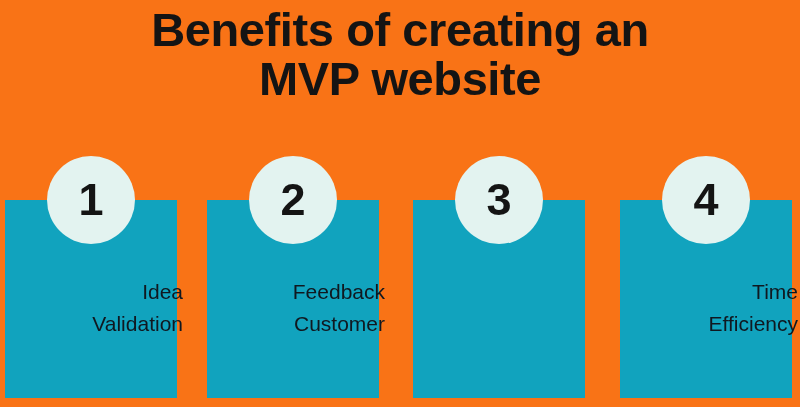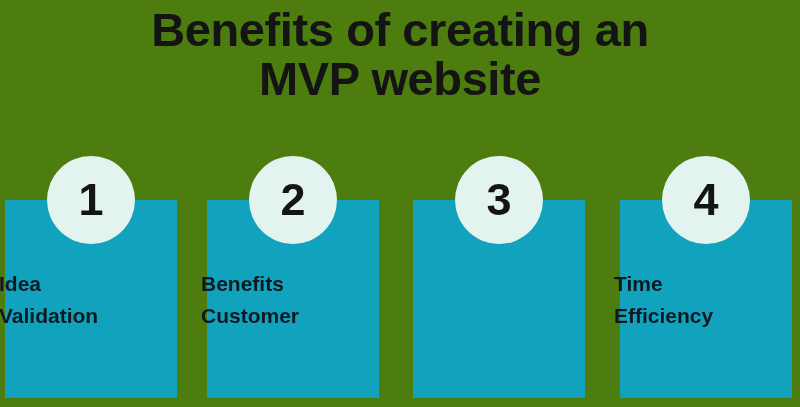--- a/index.html
+++ b/index.html
@@ -11,21 +11,21 @@
     width: 800px;
     height: 407px;
     background: #ffffff;
     font-family: "Liberation Sans", sans-serif;
     overflow: hidden;
   }
   #infographic {
     position: relative;
     width: 800px;
     height: 407px;
-    background: #4d7c0f;
+    background: #f97316;
   }
 
   
   #title-block {
     position: absolute;
     left: 0;
     top: 6px;
     width: 800px;
     text-align: center;
   }
@@ -85,24 +85,24 @@
     line-height: 45px;
     color: #141414;
     margin-top: -2px;
   }
 
   
   .card-label {
     position: absolute;
     left: -6px;
     right: -6px;
-    top: 68px;
-    text-align: left;
+    top: 76px;
+    text-align: right;
     font-family: "Liberation Sans", sans-serif;
-    font-weight: bold;
+    font-weight: normal;
     font-size: 21px;
     line-height: 32px;
     color: #101820;
     white-space: nowrap;
   }
   .card-label .label-line {
     display: block;
   }
 </style>
 </head>
@@ -125,21 +125,21 @@
         <span class="label-line">Idea</span>
         <span class="label-line">Validation</span>
       </div>
     </div>
 
     <div class="benefit-card card-2">
       <div class="number-badge">
         <span class="number-text">2</span>
       </div>
       <div class="card-label">
-        <span class="label-line">Benefits</span>
+        <span class="label-line">Feedback</span>
         <span class="label-line">Customer</span>
       </div>
     </div>
 
     <div class="benefit-card card-3">
       <div class="number-badge">
         <span class="number-text">3</span>
       </div>
       <div class="card-label">
       </div>

